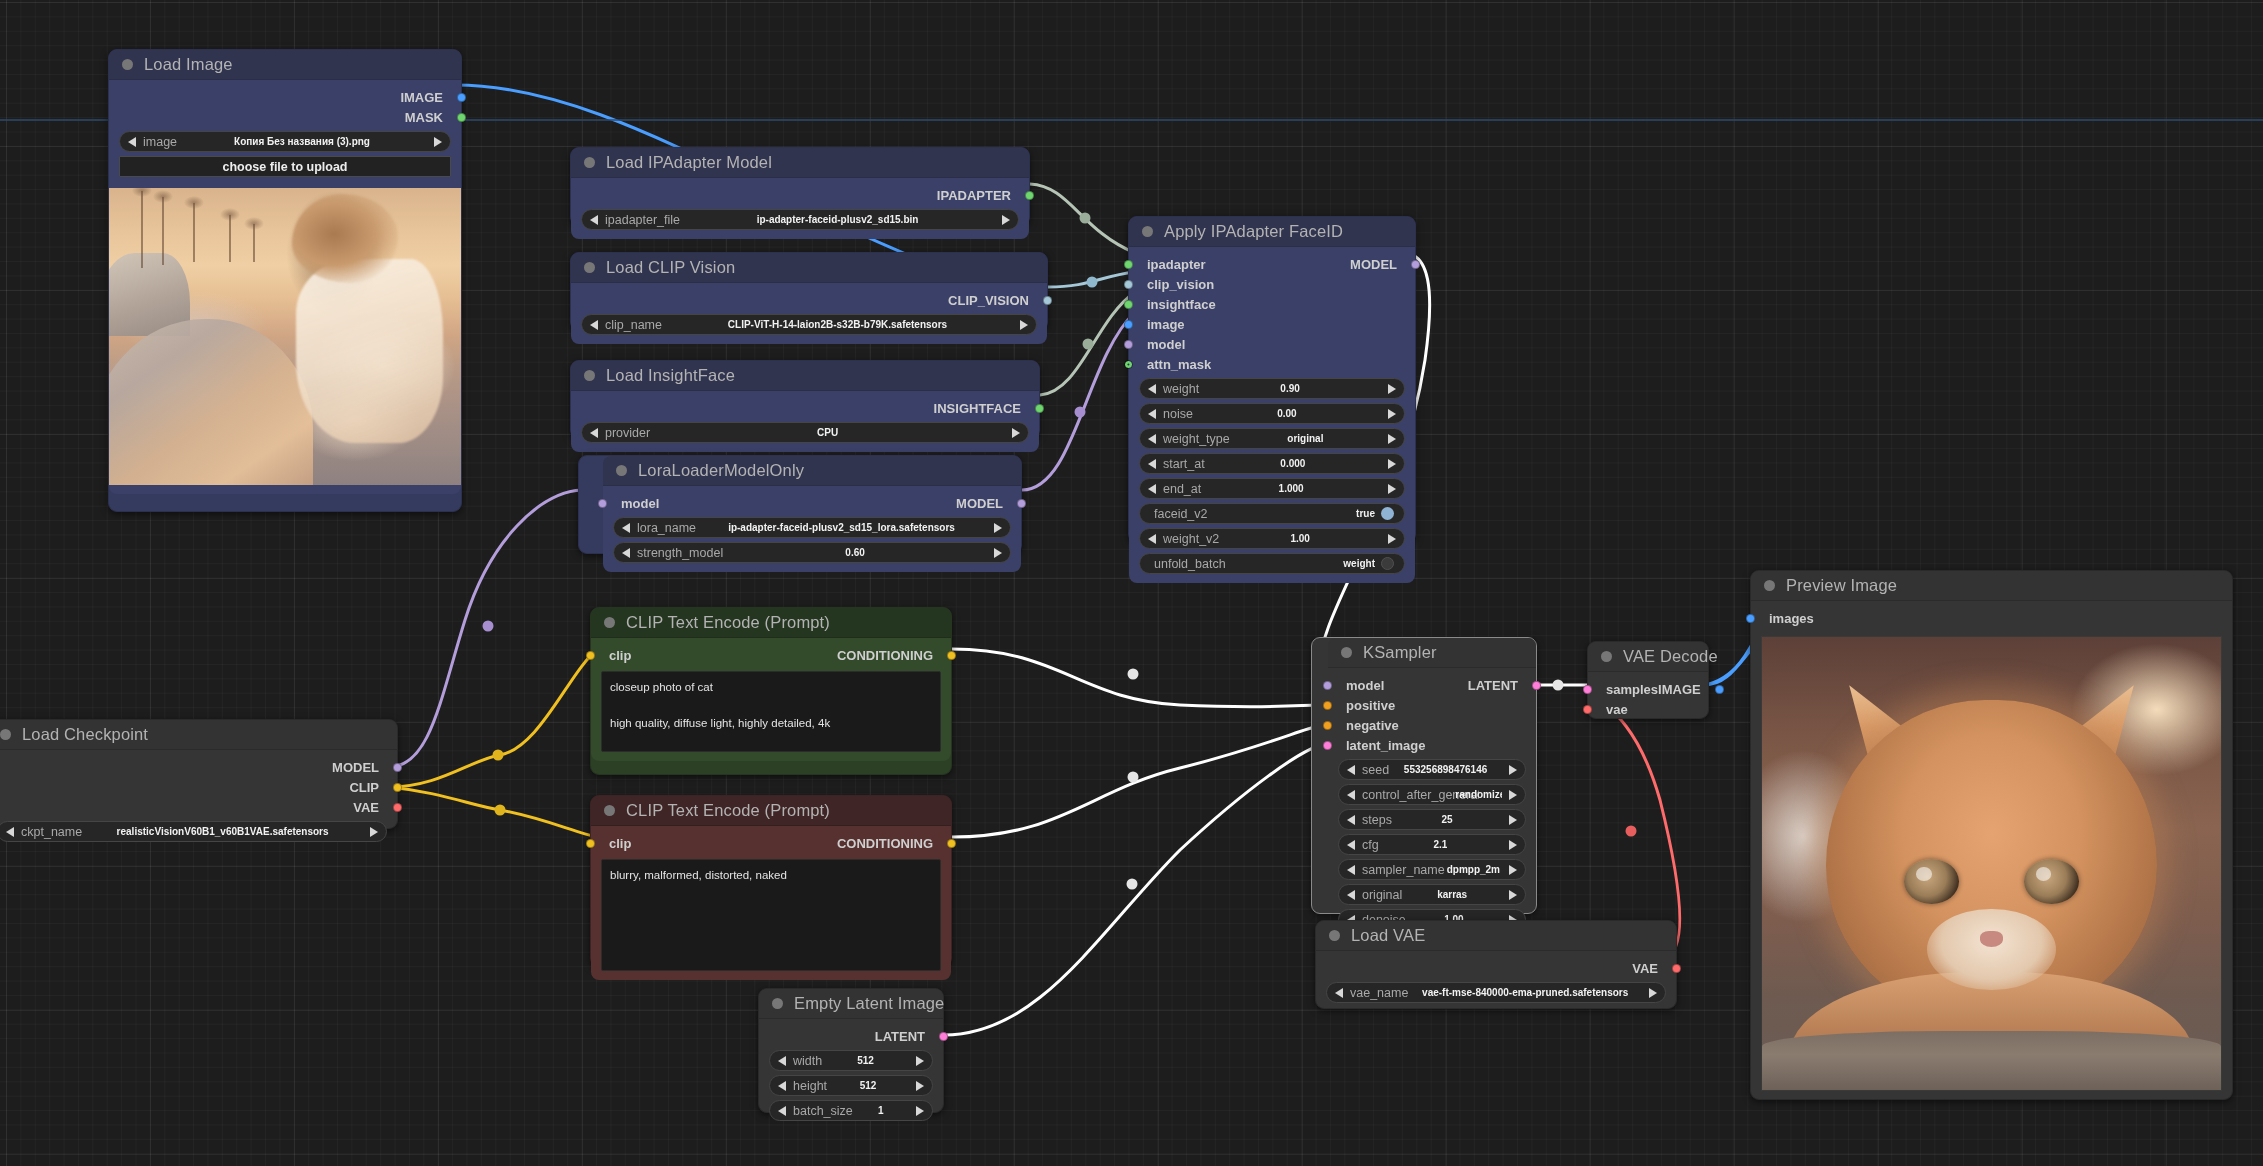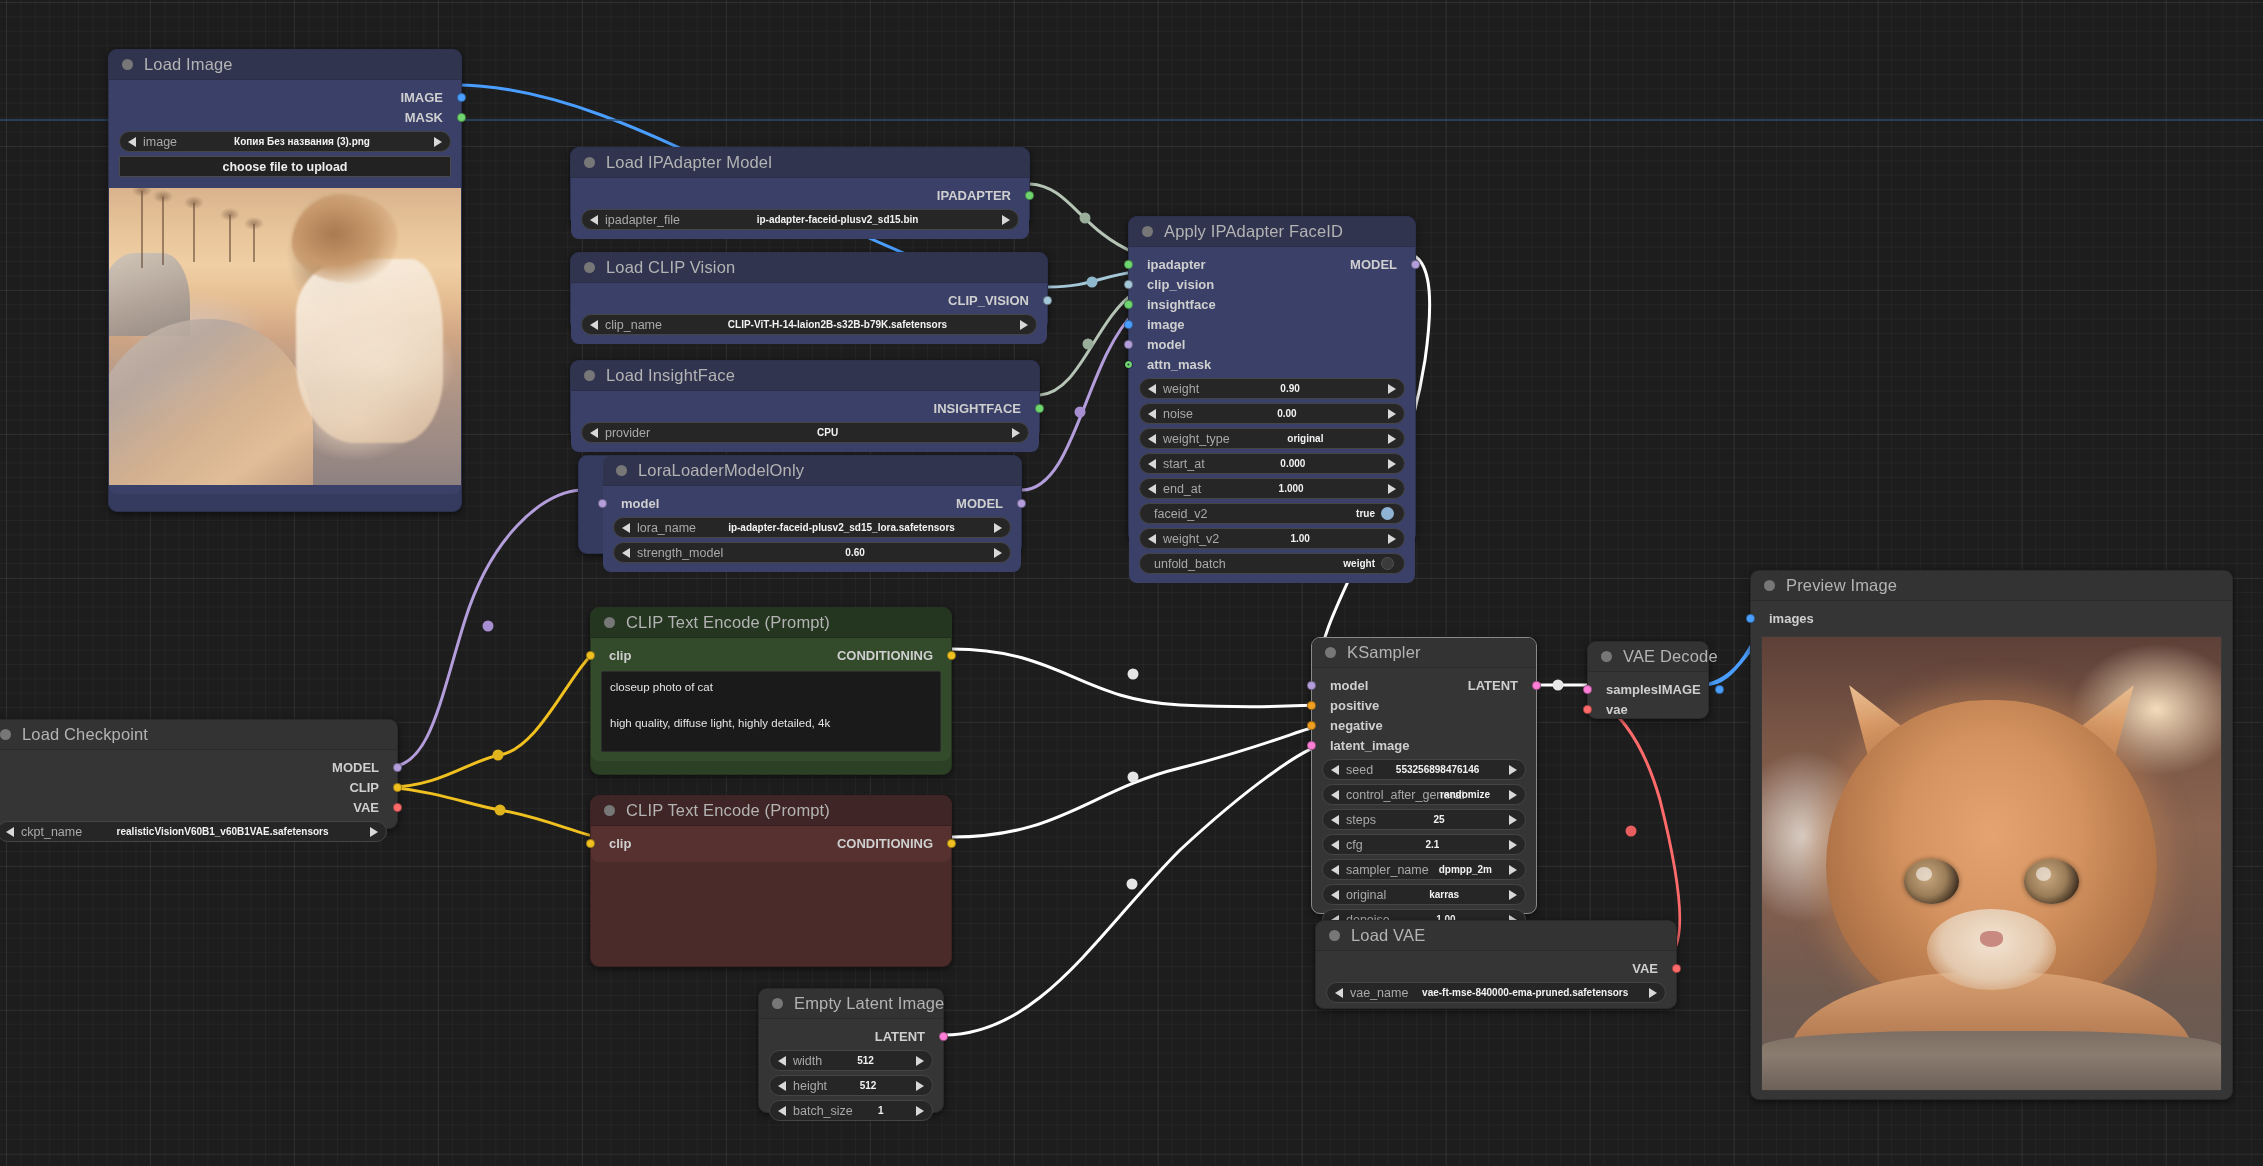--- a/index.html
+++ b/index.html
@@ -58,21 +58,21 @@
   .node.purple .node-body { background: #3b4068; border-radius: 0 0 8px 8px; }
 
   .node.green { background: #2c4025; border-color: #25351f; }
   .node.green .node-title { background: #243520; border-bottom-color: #1f2d1b; }
   .node.green .node-body { background: #334a2b; }
 
   .node.red { background: #4b2a2a; border-color: #3d2323; }
   .node.red .node-title { background: #3f2525; border-bottom-color: #341f1f; }
   .node.red .node-body { background: #56312f; }
 
-  .node.outlined { border: 1.5px solid #8a8a8a; }
+  .node.outlined { border: 1.5px solid #8a8a8a; padding-left: 16px; }
 
   
   .ports { position: relative; }
   .port-row {
     position: relative;
     height: 20px;
     display: flex; align-items: center;
     padding: 0 13px;
   }
   .port-in { position: relative; display: flex; align-items: center; gap: 9px; }
@@ -607,20 +607,21 @@
       <div class="port-row">
         <span class="port-in">
           <span class="dot" style="background:#f0c020"></span>
           <span class="port-label">clip</span>
         </span>
         <span class="port-out">
           <span class="port-label">CONDITIONING</span>
           <span class="dot" style="background:#f0c020"></span>
         </span>
       </div>
+      <div class="textarea-widget" style="height:112px;">blurry, malformed, distorted, naked</div>
     </div>
   </div>
 
   <div class="node" style="left:758px; top:988px; width:186px; height:125px;">
     <div class="node-title">
       <span class="title-dot"></span>
       <span class="title-text">Empty Latent Image</span>
     </div>
     <div class="node-body">
       <div class="port-row">

